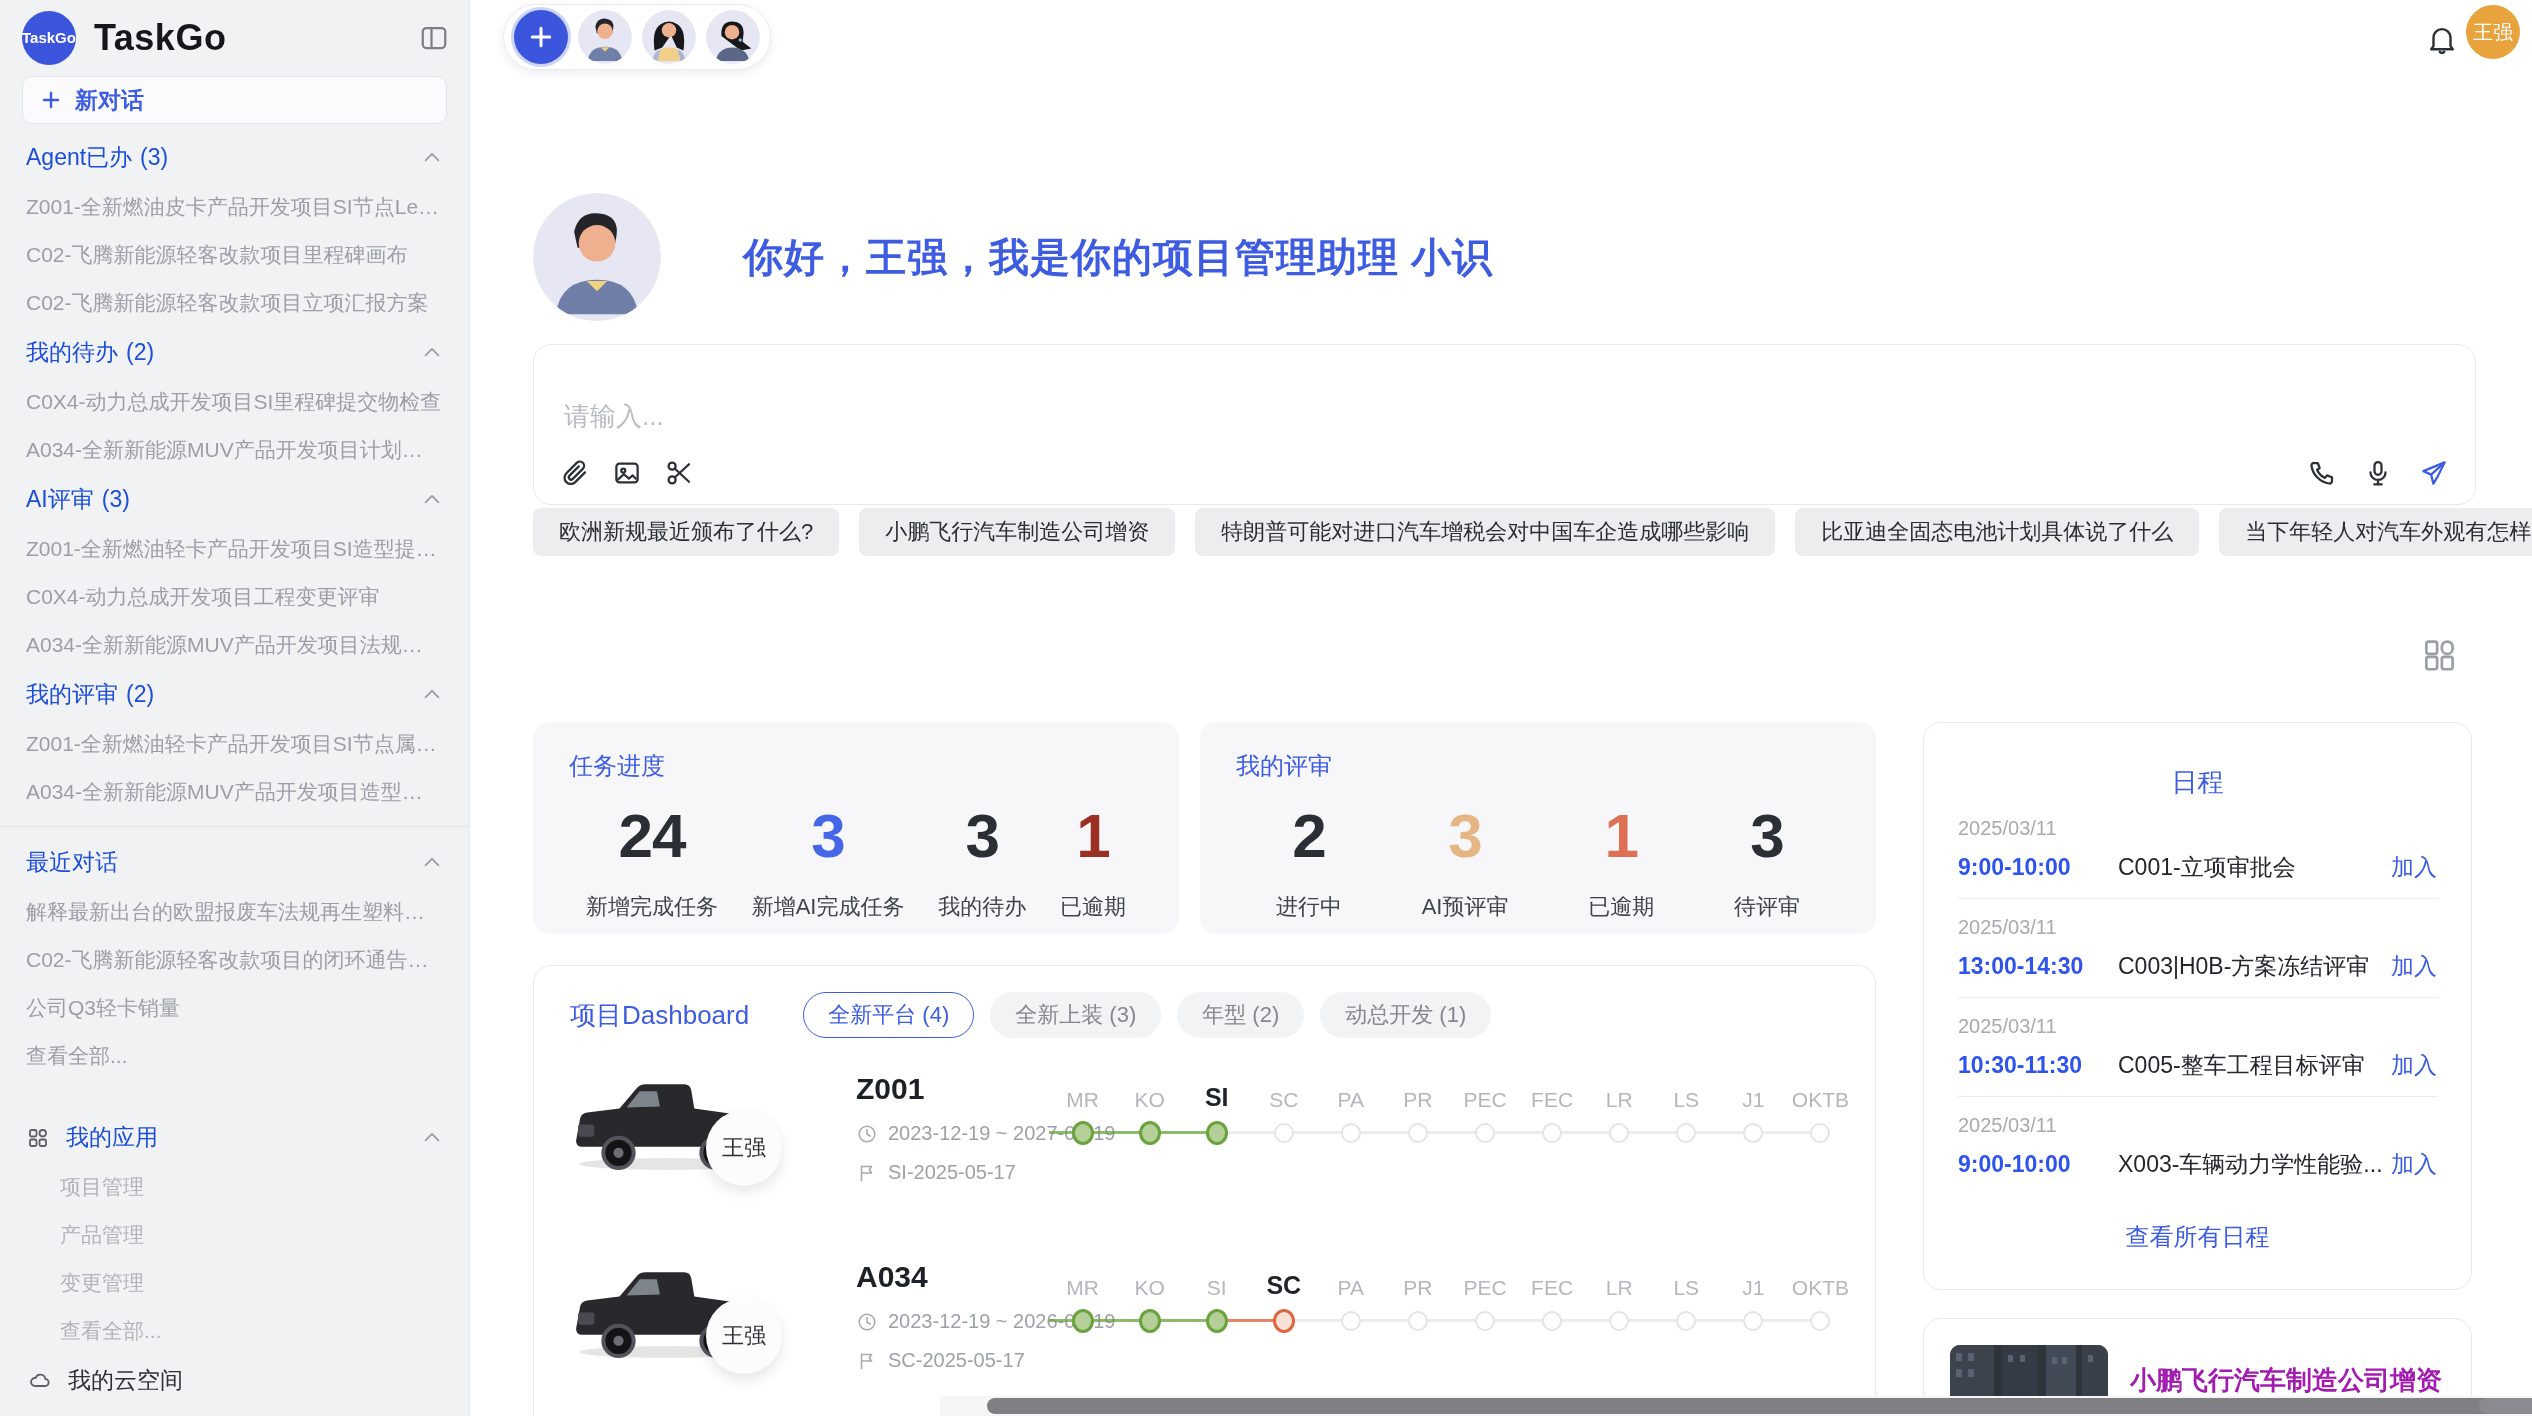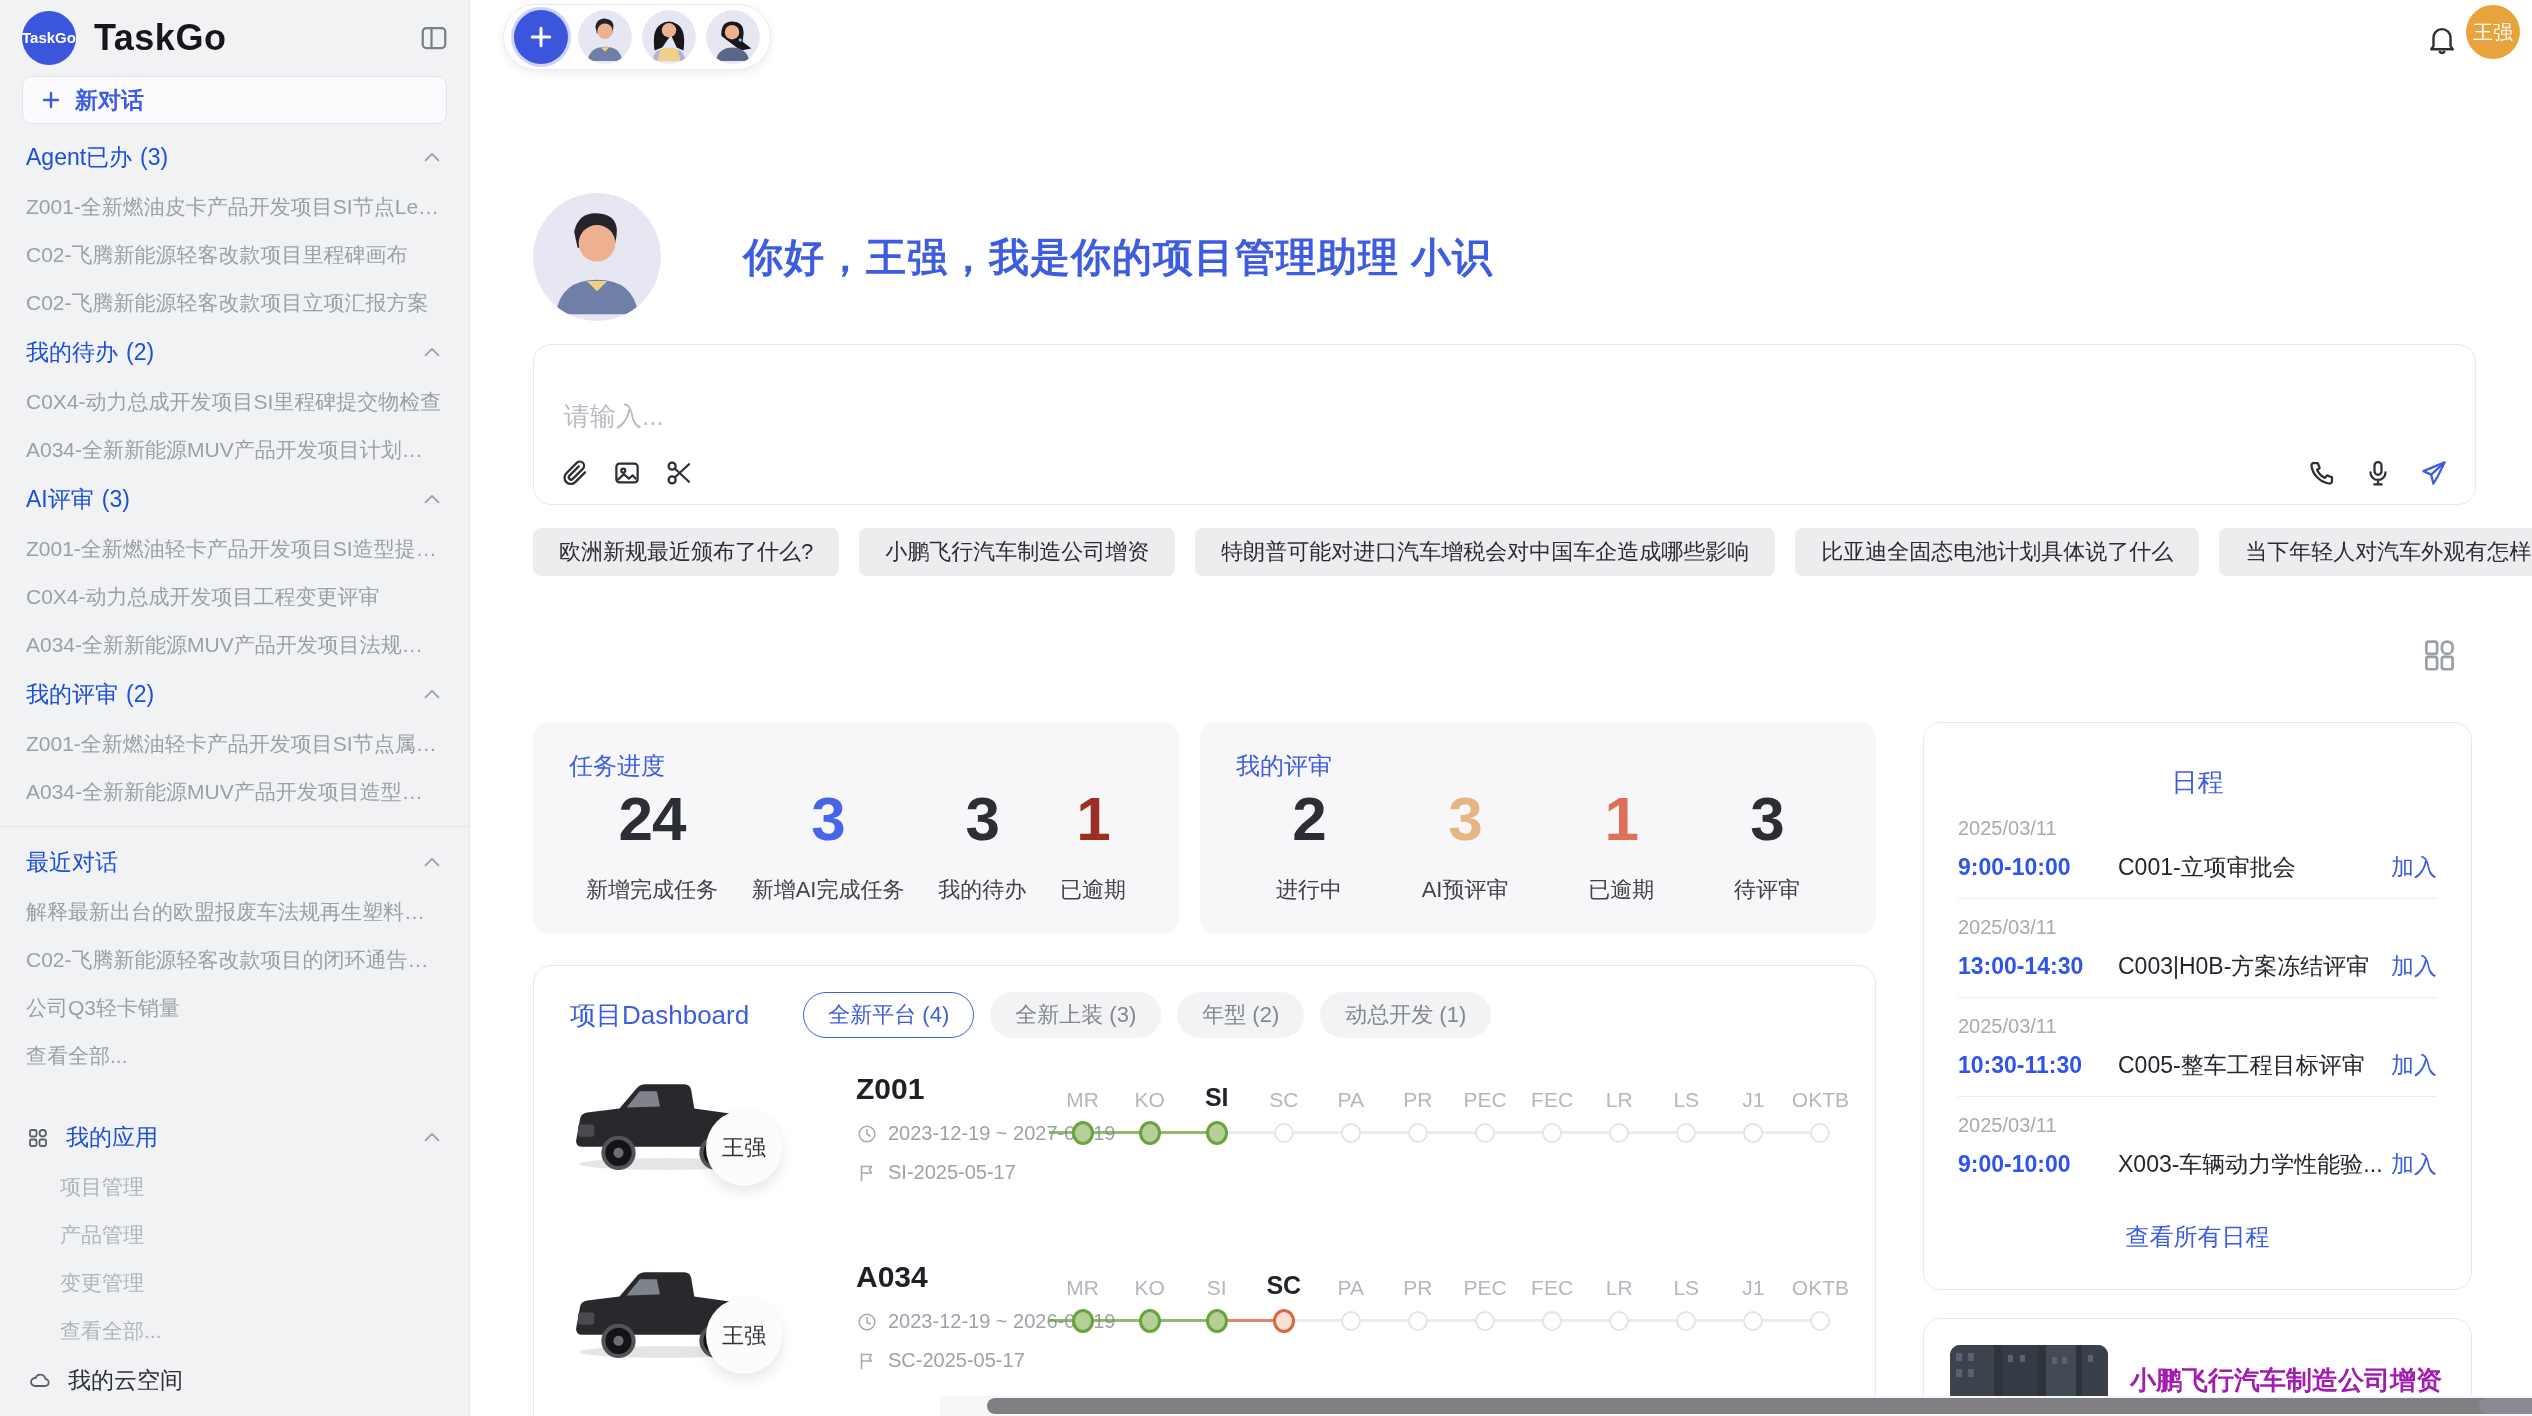--- a/index.html
+++ b/index.html
@@ -39,31 +39,31 @@
   .greet-avatar svg{width:128px;height:128px;}
   .greet-text{margin-left:82px;font-size:40px;font-weight:700;color:var(--accent,#3d5ce0);letter-spacing:1px;}
 
   .composer{position:absolute;left:63px;top:344px;width:1943px;height:161px;background:#fff;border:1.5px solid #e8e9ec;border-radius:18px;}
   .composer textarea{position:absolute;left:28px;top:52px;width:1600px;height:44px;border:none;outline:none;resize:none;font-family:inherit;font-size:26px;color:#23262c;background:transparent;}
   .composer textarea::placeholder{color:#b9bcc4;}
   .comp-icons-l{position:absolute;left:26px;bottom:16px;display:flex;gap:22px;}
   .comp-icons-r{position:absolute;right:26px;bottom:16px;display:flex;gap:26px;align-items:center;}
   .cic{width:30px;height:30px;cursor:pointer;}
 
-  .chips{position:absolute;left:63px;top:528px;width:1943px;display:flex;justify-content:space-between;gap:20px;}
+  .chips{position:absolute;left:63px;top:508px;width:1943px;display:flex;justify-content:space-between;gap:20px;}
   .chip{background:#ededf0;border-radius:8px;height:48px;display:flex;align-items:center;padding:0 26px;font-size:22px;color:#2a2d33;white-space:nowrap;cursor:pointer;}
 
   .brief-title{position:absolute;left:63px;top:634px;width:1943px;text-align:center;font-size:36px;font-weight:700;color:#22252b;}
   .brief-layout{position:absolute;left:1950px;top:636px;width:38px;height:38px;cursor:pointer;}
 
   .stat-card{position:absolute;top:722px;height:212px;background:#f7f7f9;border-radius:16px;padding:28px 36px 0;}
   .stat-card.c1{left:63px;width:646px;}
   .stat-card.c2{left:730px;width:676px;}
   .stat-title{font-size:24px;color:var(--accent,#3d5ce0);}
-  .stat-row{display:flex;justify-content:space-around;margin-top:5px;text-align:right;}
+  .stat-row{display:flex;justify-content:space-around;margin-top:22px;text-align:right;}
   .stat{display:flex;flex-direction:column;align-items:center;}
   .stat-val{font-size:62px;font-weight:600;letter-spacing:-1px;line-height:64px;}
   .stat-label{margin-top:24px;font-size:22px;color:#3f434a;}
 
   .dash-card{position:absolute;left:63px;top:965px;width:1343px;height:470px;background:#fff;border:1.5px solid #e8e9ec;border-radius:18px;overflow:hidden;}
   .dash-head{display:flex;align-items:center;padding:26px 36px 0;}
   .dash-title{font-size:26px;color:var(--accent,#3d5ce0);}
   .dash-tabs{display:flex;gap:16px;margin-left:54px;}
   .tab{height:46px;border-radius:23px;padding:0 24px;display:flex;align-items:center;font-size:22px;color:#84878e;background:#f2f3f5;border:1.5px solid transparent;cursor:pointer;white-space:nowrap;}
   .tab.active{background:#fff;border-color:var(--accent,#3d5ce0);color:var(--accent,#3d5ce0);}

